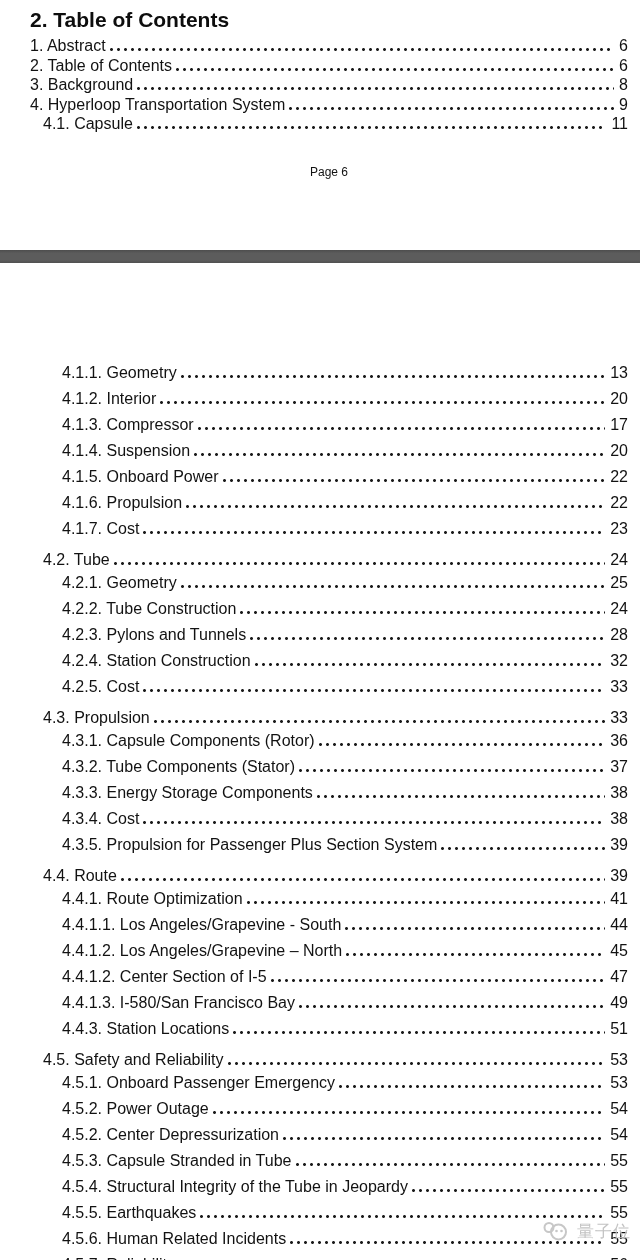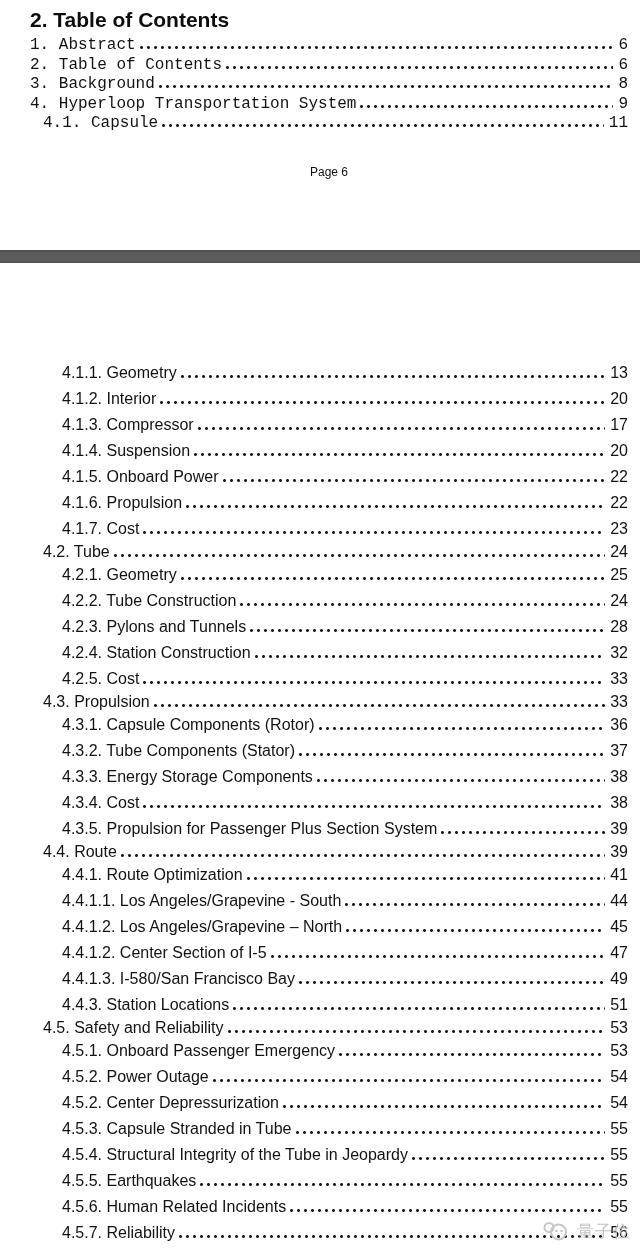--- a/index.html
+++ b/index.html
@@ -13,24 +13,24 @@
   }
   .page1{padding:8px 12px 0 30px;}
   .doc-heading{
     font-size:21px;line-height:24px;font-weight:700;
     margin:0 0 4px 0;color:#0d0d0d;
   }
   .row{
     display:flex;align-items:baseline;
     font-size:16px;white-space:nowrap;
   }
-  .page1 .row{height:19.5px;line-height:19.5px;font-family:Liberation Mono, monospace;}
+  .page1 .row{height:19.5px;line-height:19.5px;}
   .page2{padding:97px 12px 0 30px;}
   .page2 .row{height:26px;line-height:26px;}
-  .page2 .row.lvl2{height:20px;line-height:20px;}
+  .page2 .row.lvl2{height:20px;line-height:20px;margin-top:8px;}
   .row.lvl1{padding-left:0;}
   .row.lvl2{padding-left:13px;}
   .row.lvl3{padding-left:32px;}
   .title{white-space:nowrap;}
   .leader{
     flex:1;min-width:8px;height:3px;
     background-image:radial-gradient(circle at 1.5px 1.5px,#1b1b1b 1.25px,transparent 1.6px);
     background-size:7px 3px;
     background-repeat:repeat-x;
     background-position:left bottom;

